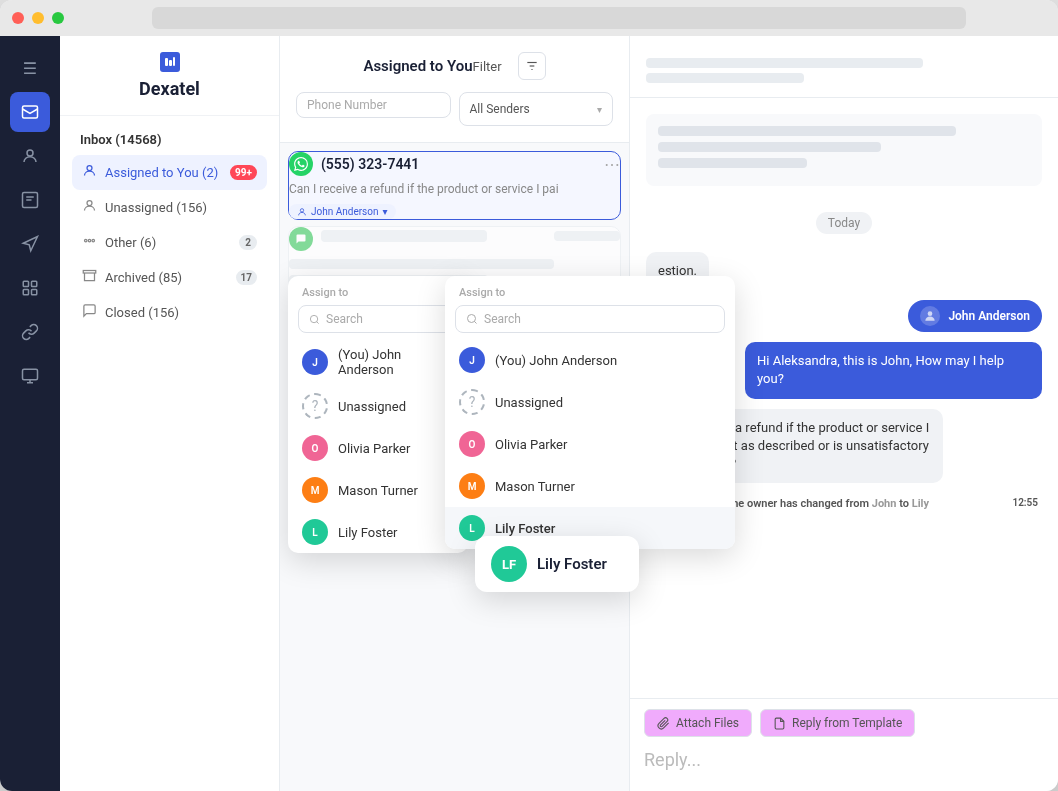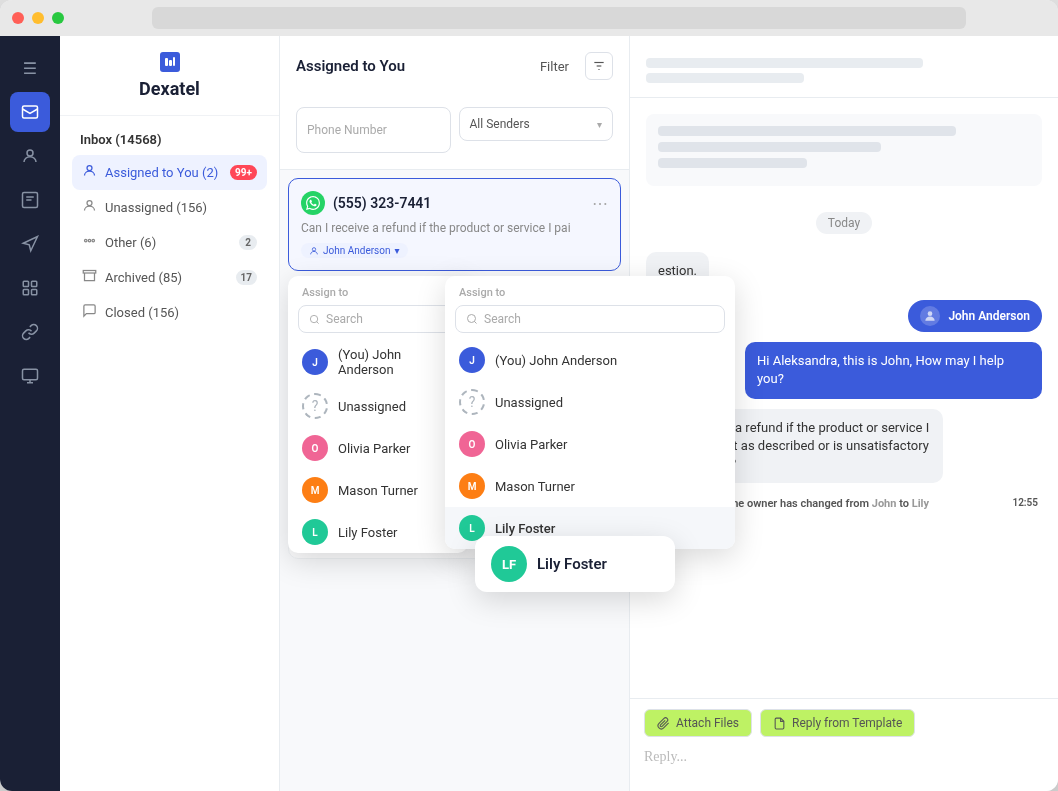--- a/index.html
+++ b/index.html
@@ -161,22 +161,22 @@
       flex-shrink: 0;
     }
     .conv-list-header {
       padding: 16px;
       border-bottom: 1px solid #e8ecf0;
       background: white;
     }
     .conv-list-title-row {
       display: flex;
       align-items: center;
-      justify-content: space-between;
-      margin-bottom: 27px;
+      justify-content: center;
+      margin-bottom: 12px;
     }
     .conv-list-title {
       font-size: 15px;
       font-weight: 600;
       color: #1a2035;
     }
     .filter-btn {
       display: flex;
       align-items: center;
       gap: 16px;
@@ -192,21 +192,21 @@
       display: flex;
       align-items: center;
       justify-content: center;
     }
     .conv-filters {
       display: flex;
       gap: 8px;
     }
     .filter-input {
       flex: 1;
-      height: 46px;
+      height: 26px;
       border: 1px solid #dde1e8;
       border-radius: 8px;
       padding: 0 10px;
       font-size: 12px;
       color: #aaa;
       background: white;
       display: flex;
       align-items: center;
     }
     .filter-select {
@@ -223,21 +223,20 @@
       justify-content: space-between;
     }
     .conv-items {
       flex: 1;
       overflow-y: auto;
       padding: 8px;
     }
     .conv-item {
       background: white;
       border-radius: 10px;
-      padding: 12px;
       margin-bottom: 6px;
       cursor: pointer;
       border: 1px solid #e8ecf0;
     }
     .conv-item.active {
       border-color: #3b5bdb;
       background: #f5f7ff;
     }
     .conv-item-top {
       display: flex;
@@ -409,29 +408,28 @@
     .action-btn {
       display: flex;
       align-items: center;
       gap: 6px;
       padding: 6px 12px;
       border: 1px solid #dde1e8;
       border-radius: 6px;
       font-size: 12px;
       color: #555;
       cursor: pointer;
-      background: #bef264;
+      background: #f0abfc;
       justify-content: space-between;
     }
     .chat-input-box {
       min-height: 36px;
-      font-size: 14px;
+      font-size: 18px;
       color: #aaa;
       padding: 4px 0;
-      font-family: Liberation Serif, serif;
     }
     .chat-footer {
       display: flex;
       align-items: center;
       justify-content: space-between;
       margin-top: 6px;
     }
     .char-count { font-size: 11px; color: #aaa; }
     .send-btn {
       width: 32px;
@@ -525,21 +523,21 @@
       align-items: center;
       gap: 10px;
       background: white;
       border-radius: 12px;
       padding: 10px 16px;
       box-shadow: 0 8px 30px rgba(0,0,0,0.15);
       z-index: 200;
       font-size: 15px;
       font-weight: 600;
       color: #1a2035;
-      width: 200px;
+      width: 164px;
     }
     .lily-avatar {
       width: 36px;
       height: 36px;
       border-radius: 50%;
       background: #20c997;
       color: white;
       display: flex;
       align-items: center;
       justify-content: center;

